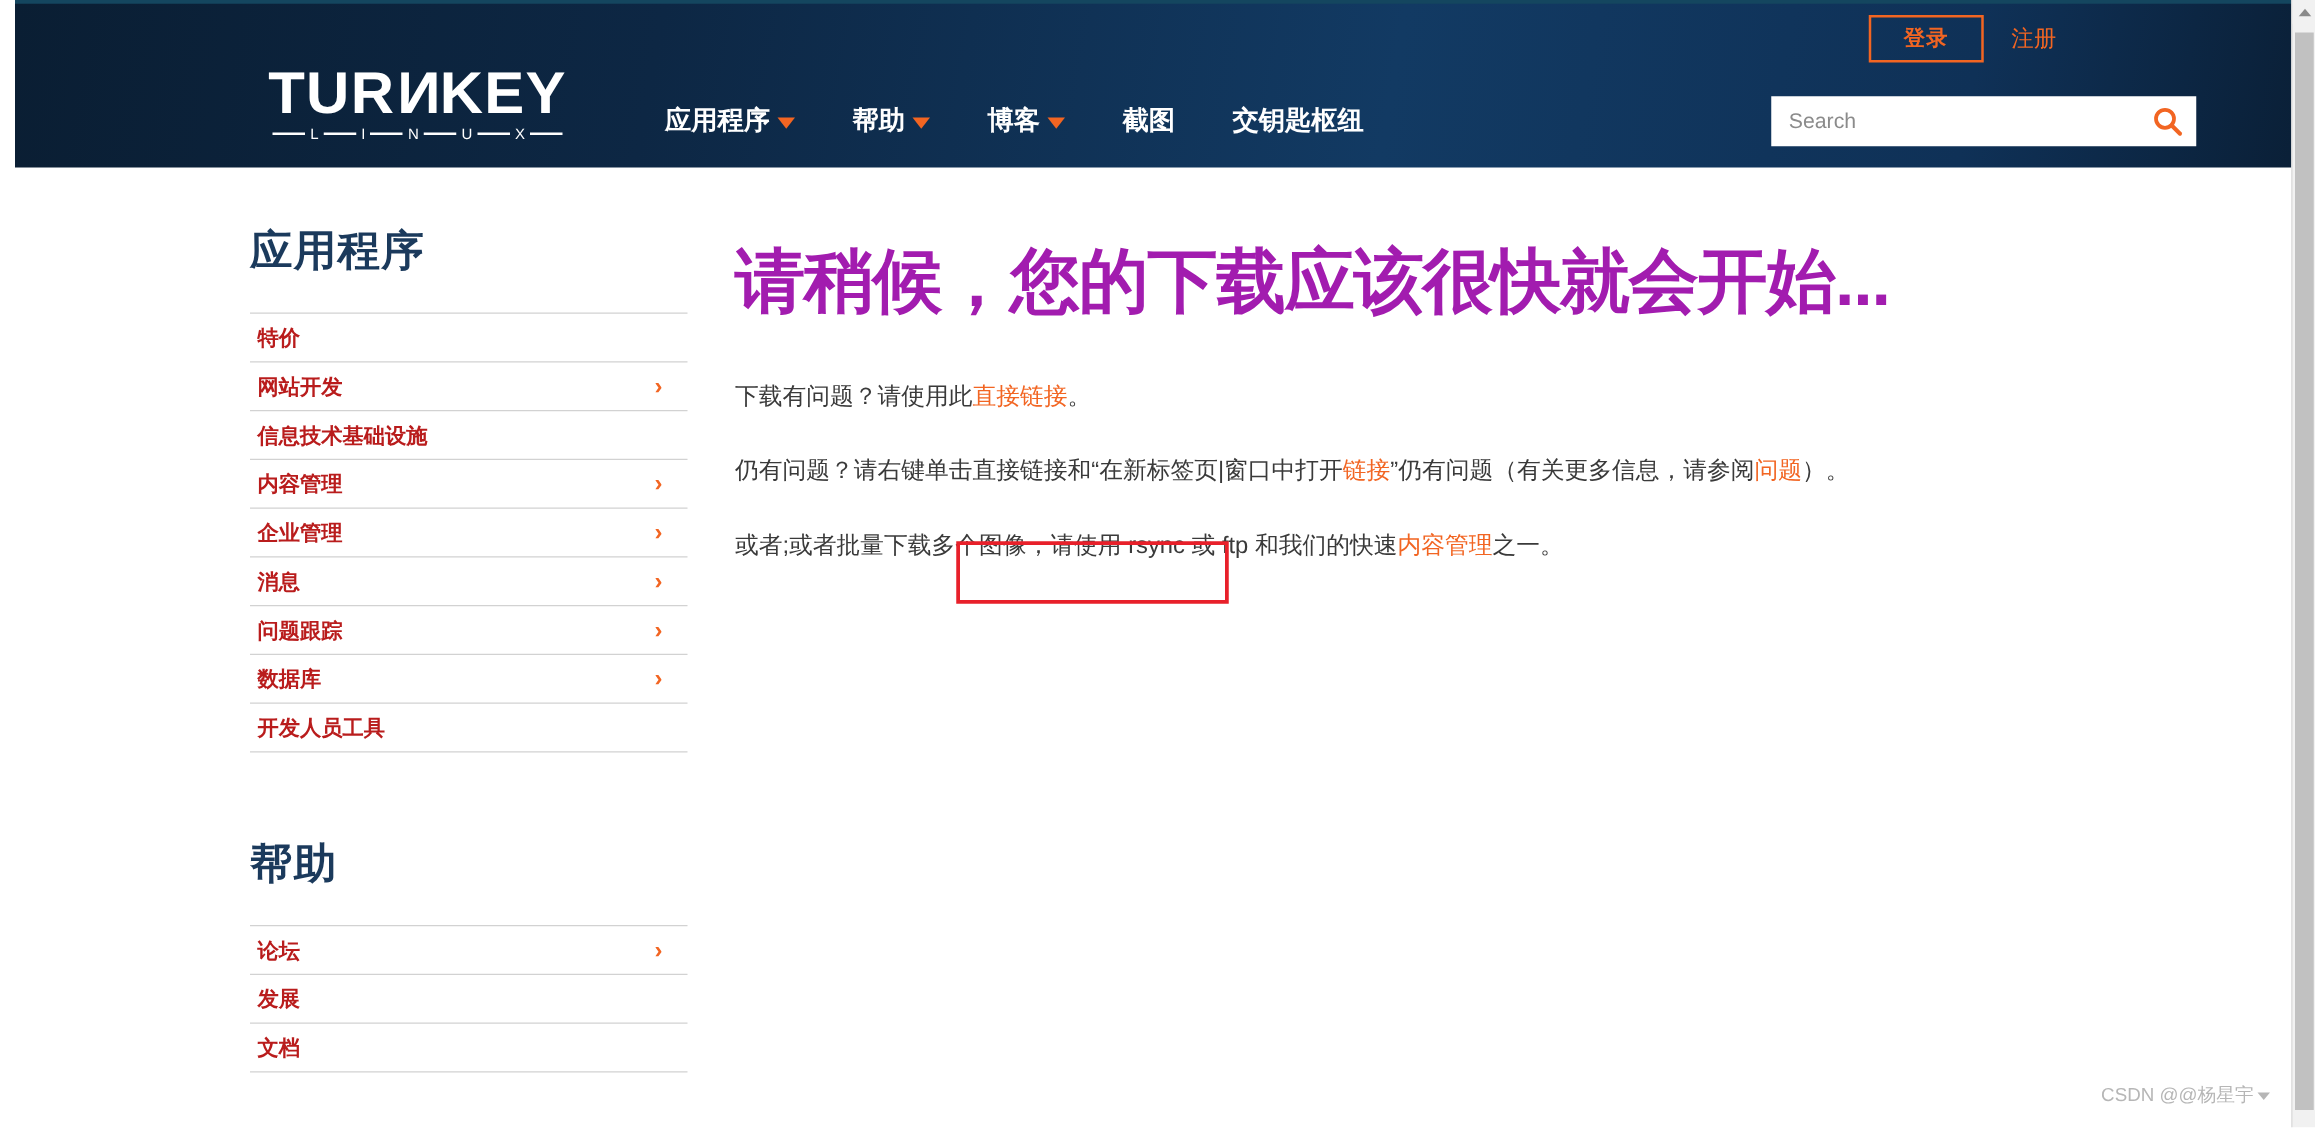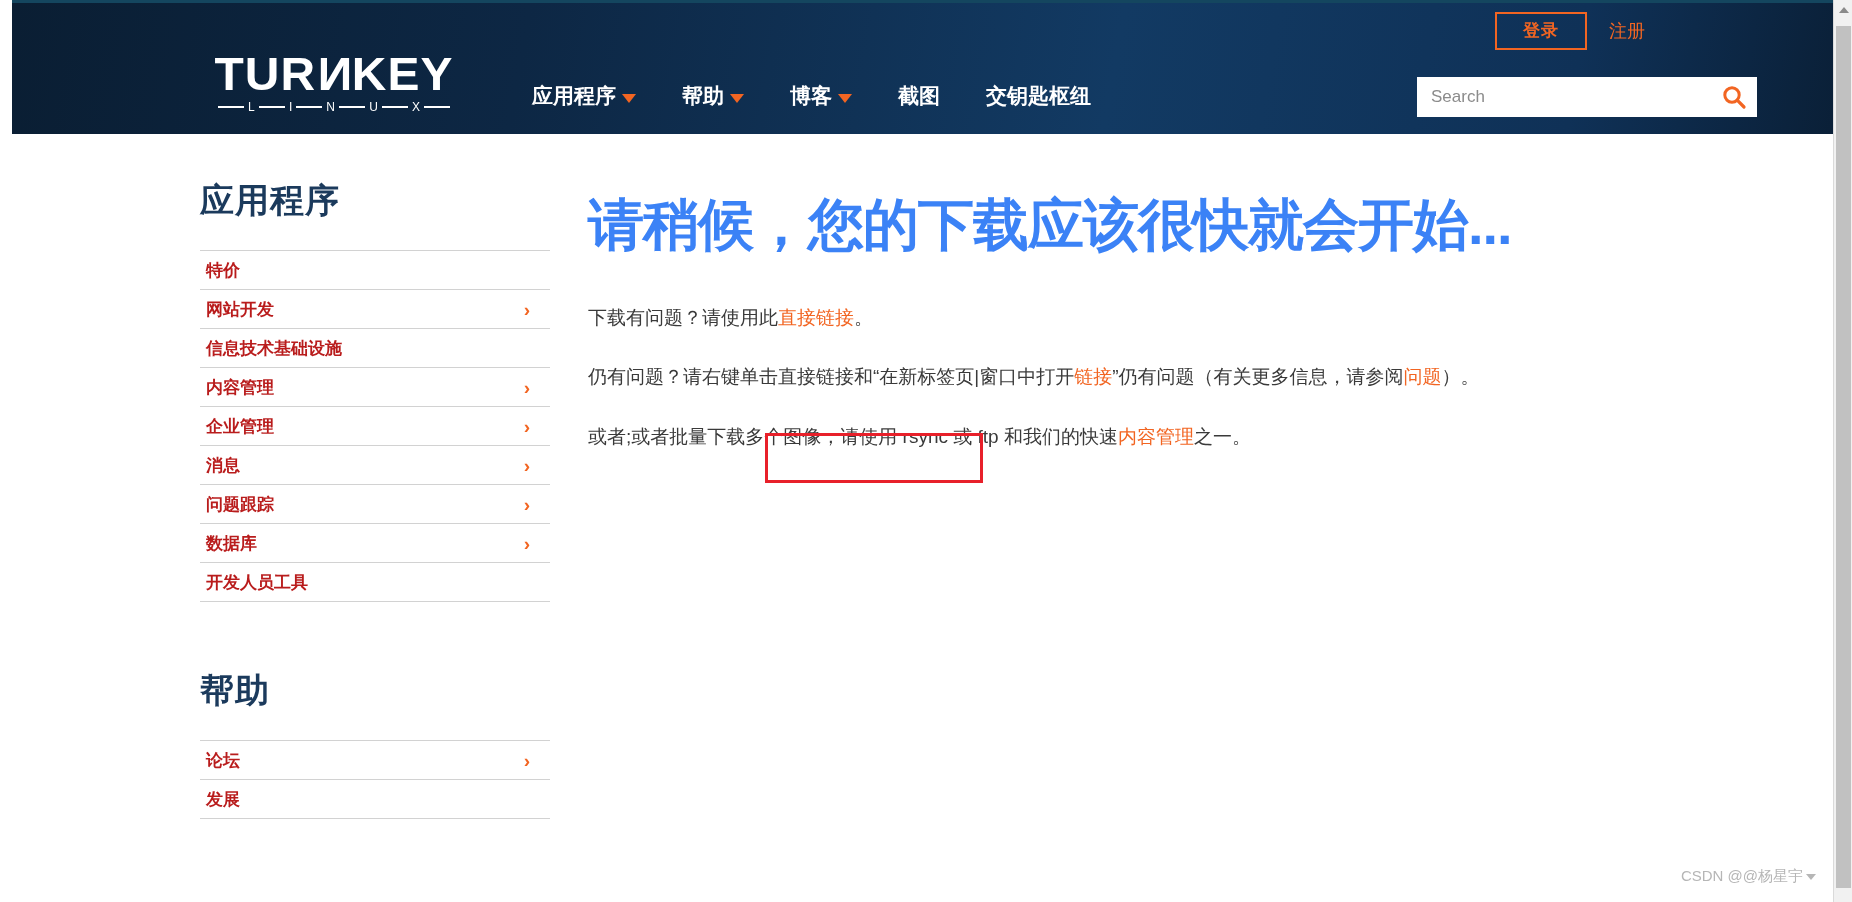--- a/index.html
+++ b/index.html
@@ -220,21 +220,21 @@
     white-space: nowrap;
   }
   .bc-home { color: #9a9a9a; cursor: pointer; }
   .bc-sep { color: #bdbdbd; margin: 0 6px; }
   .bc-current { color: #f58634; font-weight: bold; }
 
   .page-title {
     font-size: 56px;
     line-height: 1.18;
     font-weight: bold;
-    color: #3b82f6;
+    color: #a21caf;
     margin: 0 0 46px 0;
     letter-spacing: -1px;
     max-width: 960px;
   }
 
   .para {
     font-size: 19px;
     color: #3a3a3a;
     line-height: 1.5;
     margin: 0 0 32px 0;
@@ -408,20 +408,23 @@
 
     <h2 class="side-title second">帮助</h2>
     <ul class="side-list">
       <li class="side-item">
         <span class="side-label">论坛</span>
         <span class="chev-right">›</span>
       </li>
       <li class="side-item">
         <span class="side-label">发展</span>
       </li>
+      <li class="side-item">
+        <span class="side-label">文档</span>
+      </li>
     </ul>
   </aside>
 
   <main class="main">
 
 
     <h1 class="page-title">请稍候，您的下载应该很快就会开始...</h1>
 
     <p class="para p1">
       <span>下载有问题？请使用此</span><a class="lnk">直接链接</a><span>。</span>

